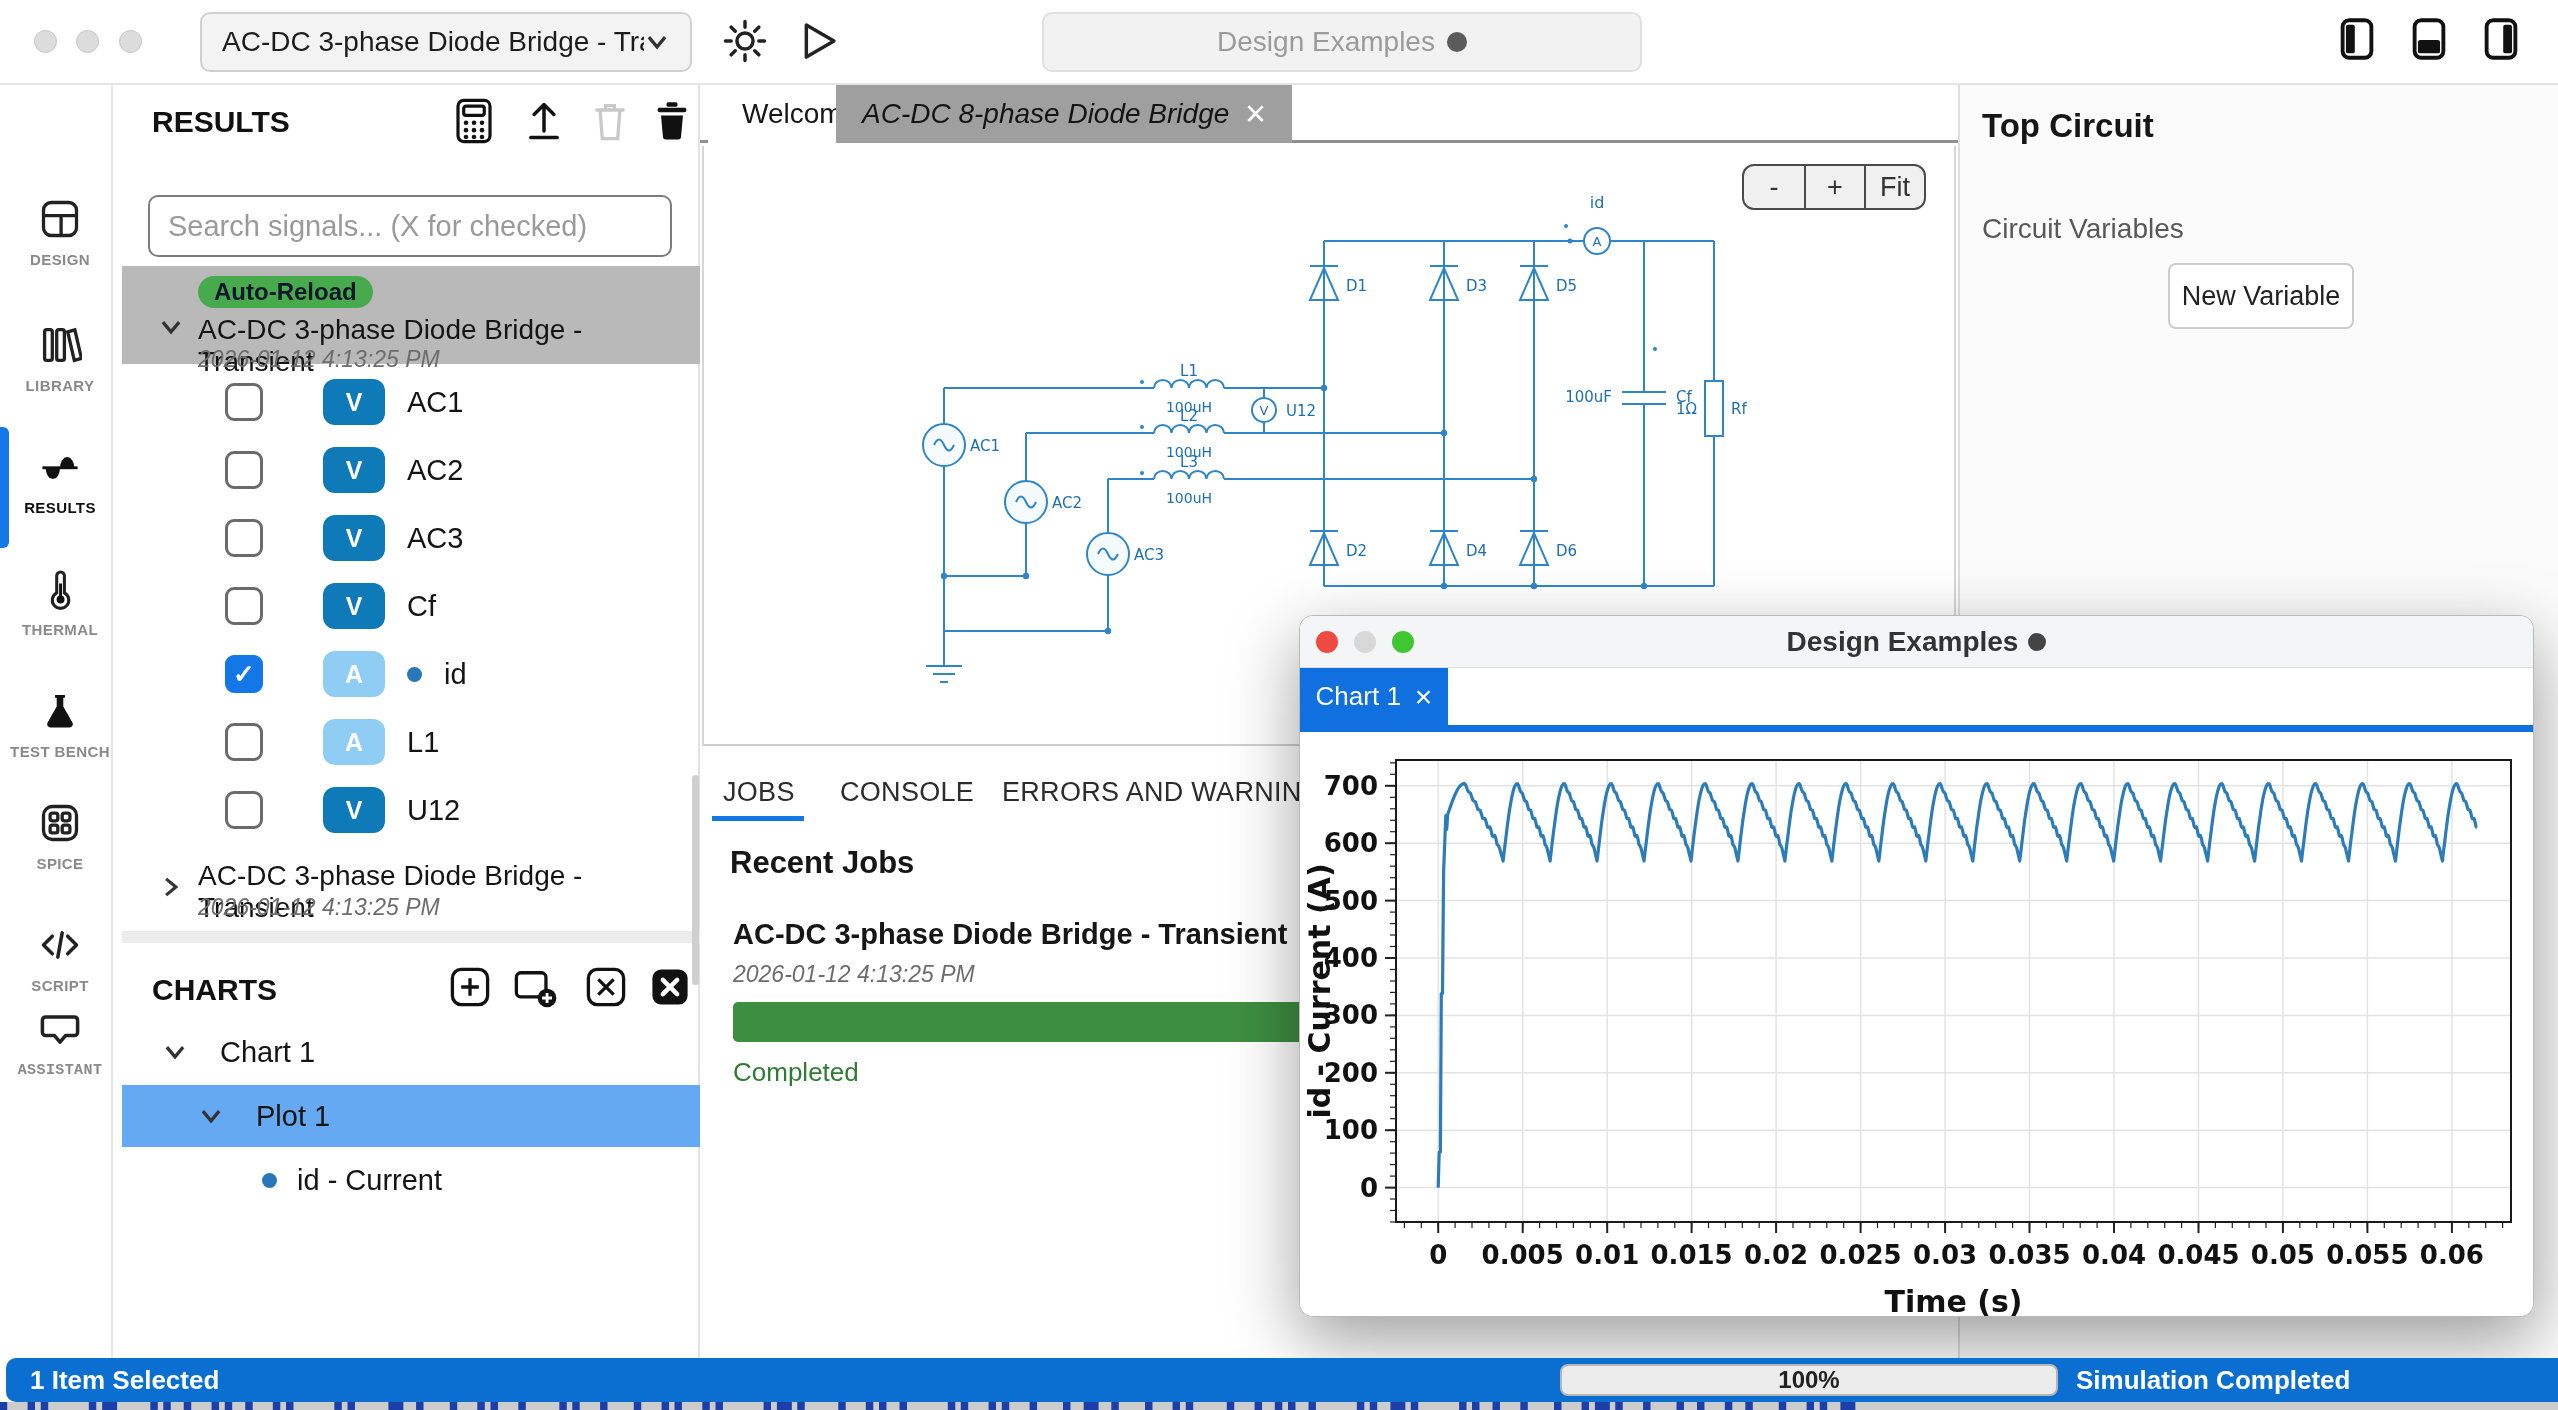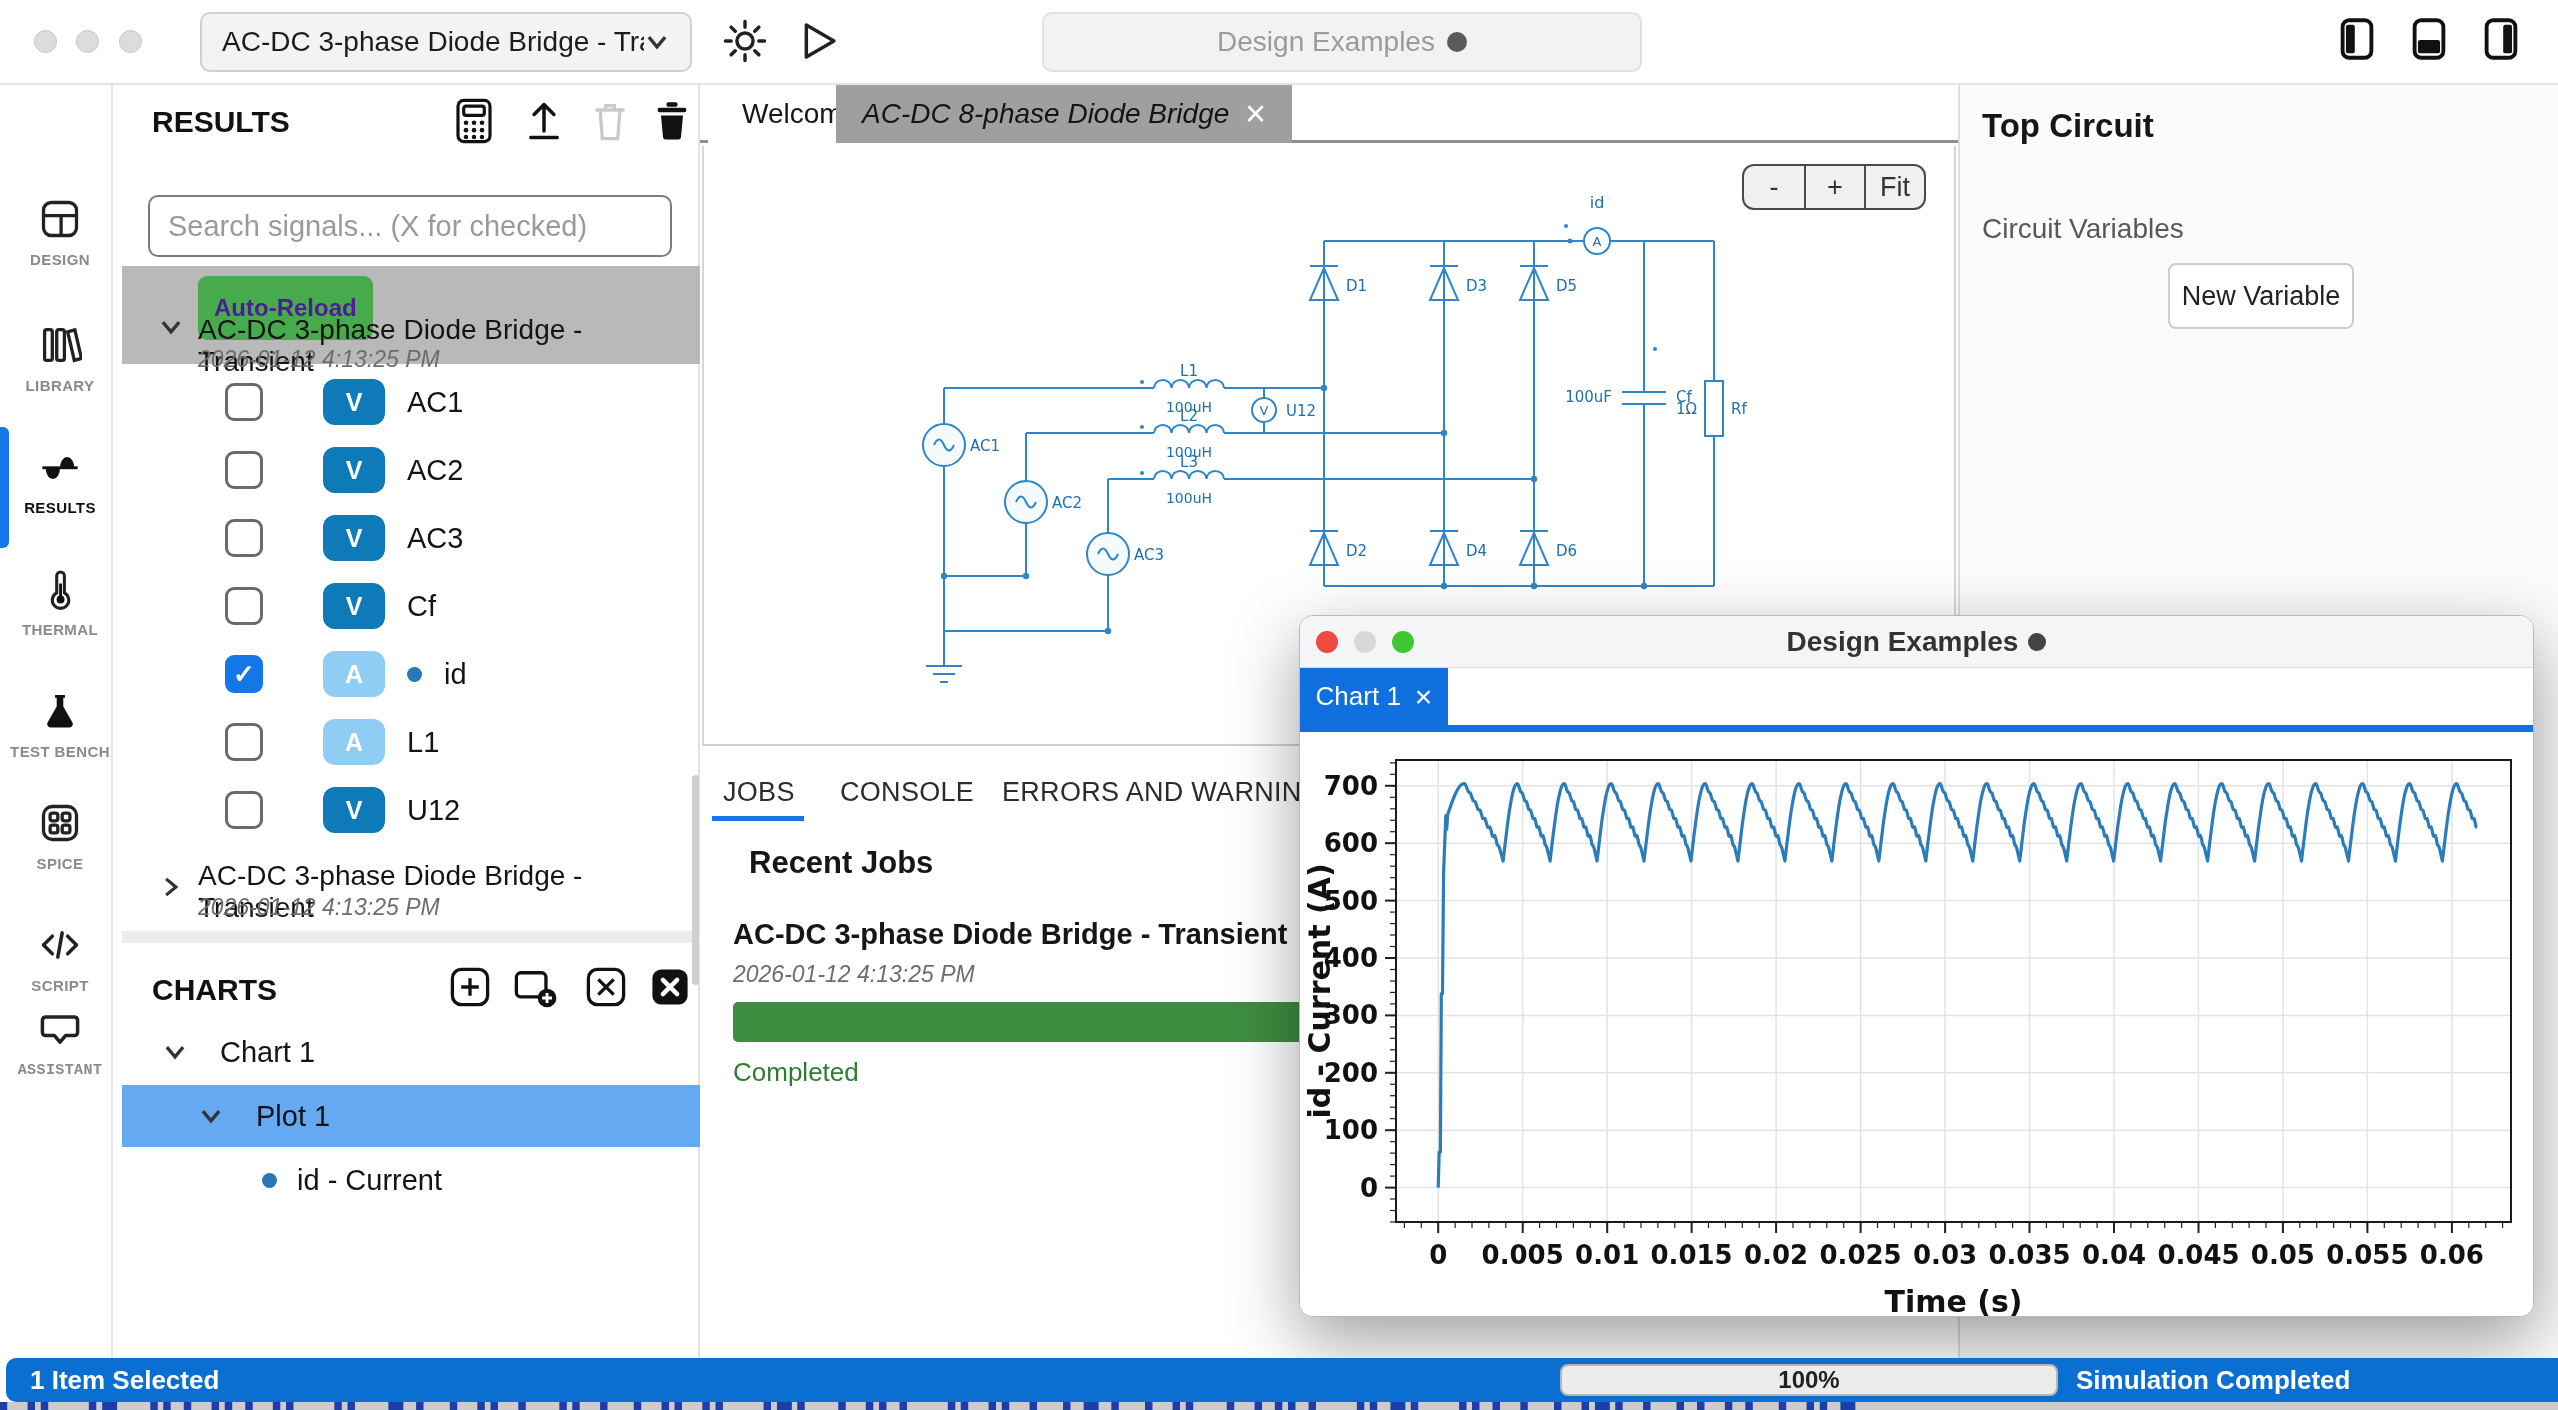--- a/index.html
+++ b/index.html
@@ -27,22 +27,22 @@
   #rail-indicator { left:0; top:342px; width:9px; height:121px; background:#1377e8; border-radius:0 6px 6px 0; }
 
   
   #results { left:122px; top:85px; width:578px; height:1273px; background:#fff; border-right:2px solid #e2e2e2; }
   .panel-title { font-size:30px; font-weight:bold; color:#111; }
   #search-box { left:26px; top:110px; width:524px; height:62px; border:2px solid #7c7c7c; border-radius:10px;
                 font-size:29px; color:#222; padding:0 18px; background:#fff; font-family:"Liberation Sans",sans-serif; }
   #search-box::placeholder { color:#9a9a9a; }
   .run-row { position:absolute; left:0; width:578px; }
   .run-row.selected { background:#b9b9b9; }
-  .badge-green { display:inline-block; background:#47ab4d; color:#4c1d95; font-weight:bold; font-size:24px;
-                 border-radius:9px; padding:18px 16px; }
+  .badge-green { display:inline-block; background:#47ab4d; color:#0f172a; font-weight:bold; font-size:24px;
+                 border-radius:18px; padding:2px 16px; }
   .run-name { font-size:28px; color:#141414; }
   .run-time { font-size:23px; font-style:italic; color:#6d6d6d; }
   .chev { width:26px; height:26px; }
   .chev path { stroke:#333; stroke-width:2; fill:none; }
 
   .sig-row { position:absolute; left:0; width:578px; height:68px; display:flex; align-items:center; }
   .cb { width:38px; height:38px; border:3px solid #6b6b6b; border-radius:9px; margin-left:103px; background:#fff;
         display:flex; align-items:center; justify-content:center; color:#fff; font-size:26px; font-weight:bold; }
   .cb.checked { background:#1377e8; border-color:#1377e8; }
   .badge { width:62px; height:46px; border-radius:12px; margin-left:60px; display:flex; align-items:center;
@@ -72,21 +72,21 @@
   #canvas { position:absolute; left:2px; top:61px; width:1254px; height:600px; background:#fff;
             border-left:2px solid #d6d6d6; border-right:2px solid #d6d6d6; border-bottom:2px solid #cfcfcf; }
   #zoomgroup { position:absolute; right:28px; top:18px; display:flex; border:2px solid #4a4a4a; border-radius:12px;
                overflow:hidden; background:#f0f0f0; }
   .zbtn { width:60px; height:42px; display:flex; align-items:center; justify-content:center; font-size:27px; color:#333; }
   .zbtn + .zbtn { border-left:2px solid #4a4a4a; }
 
   
   .btab { position:absolute; top:692px; font-size:27px; color:#2c2c2c; letter-spacing:.3px; }
   #jobs-underline { position:absolute; left:12px; top:731px; width:92px; height:5px; background:#1377e8; }
-  #recent-jobs { position:absolute; left:49px; top:760px; font-size:31px; font-weight:bold; color:#161616; }
+  #recent-jobs { position:absolute; left:30px; top:760px; font-size:31px; font-weight:bold; color:#161616; }
   #job-name { position:absolute; left:33px; top:833px; font-size:29px; font-weight:bold; color:#161616; }
   #job-time { position:absolute; left:33px; top:876px; font-size:23px; font-style:italic; color:#6d6d6d; }
   #job-progress { position:absolute; left:33px; top:917px; width:1200px; height:40px; background:#3e8e41; border-radius:5px; }
   #job-status { position:absolute; left:33px; top:972px; font-size:26px; color:#2e7d32; }
 
   
   #rightpanel { left:1958px; top:85px; width:600px; height:1273px; background:#fbfbfb; border-left:2px solid #dedede; }
   #rp-title { position:absolute; left:22px; top:22px; font-size:33px; font-weight:bold; color:#161616; }
   #rp-section { position:absolute; left:22px; top:128px; font-size:28px; color:#585858; }
   #rp-newvar { position:absolute; left:208px; top:178px; width:186px; height:66px; background:#fff; border:2px solid #cccccc;

